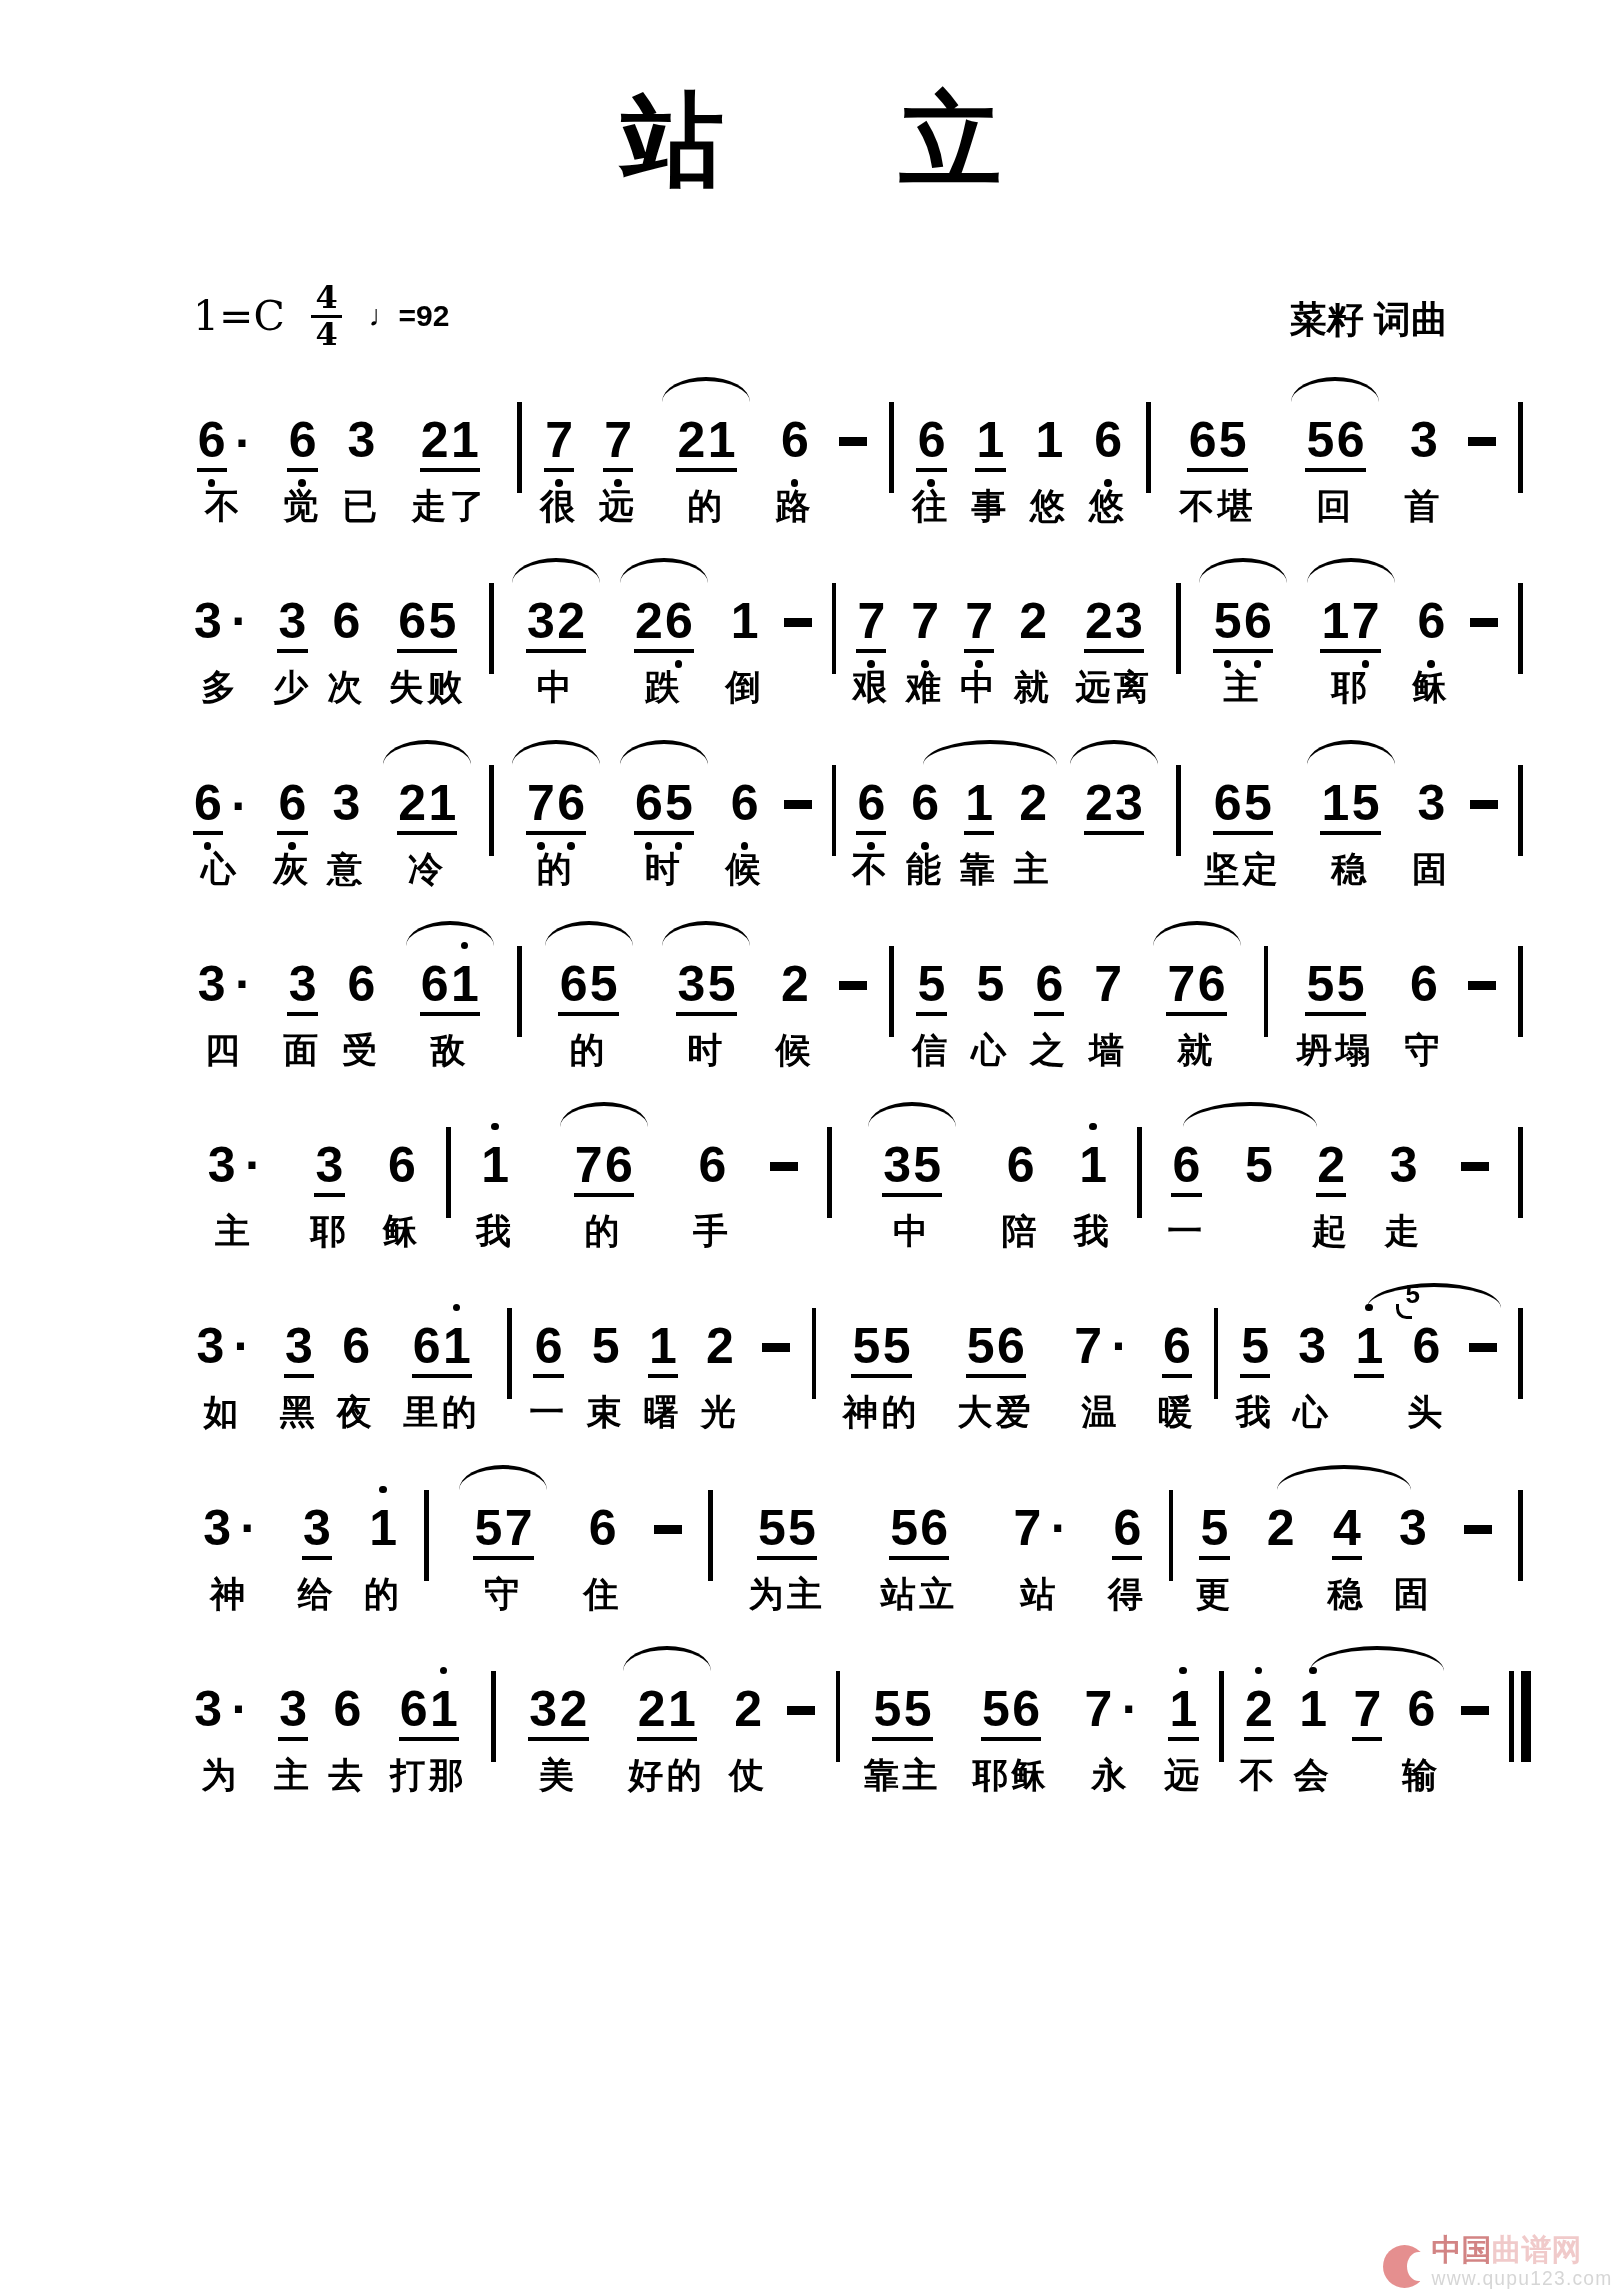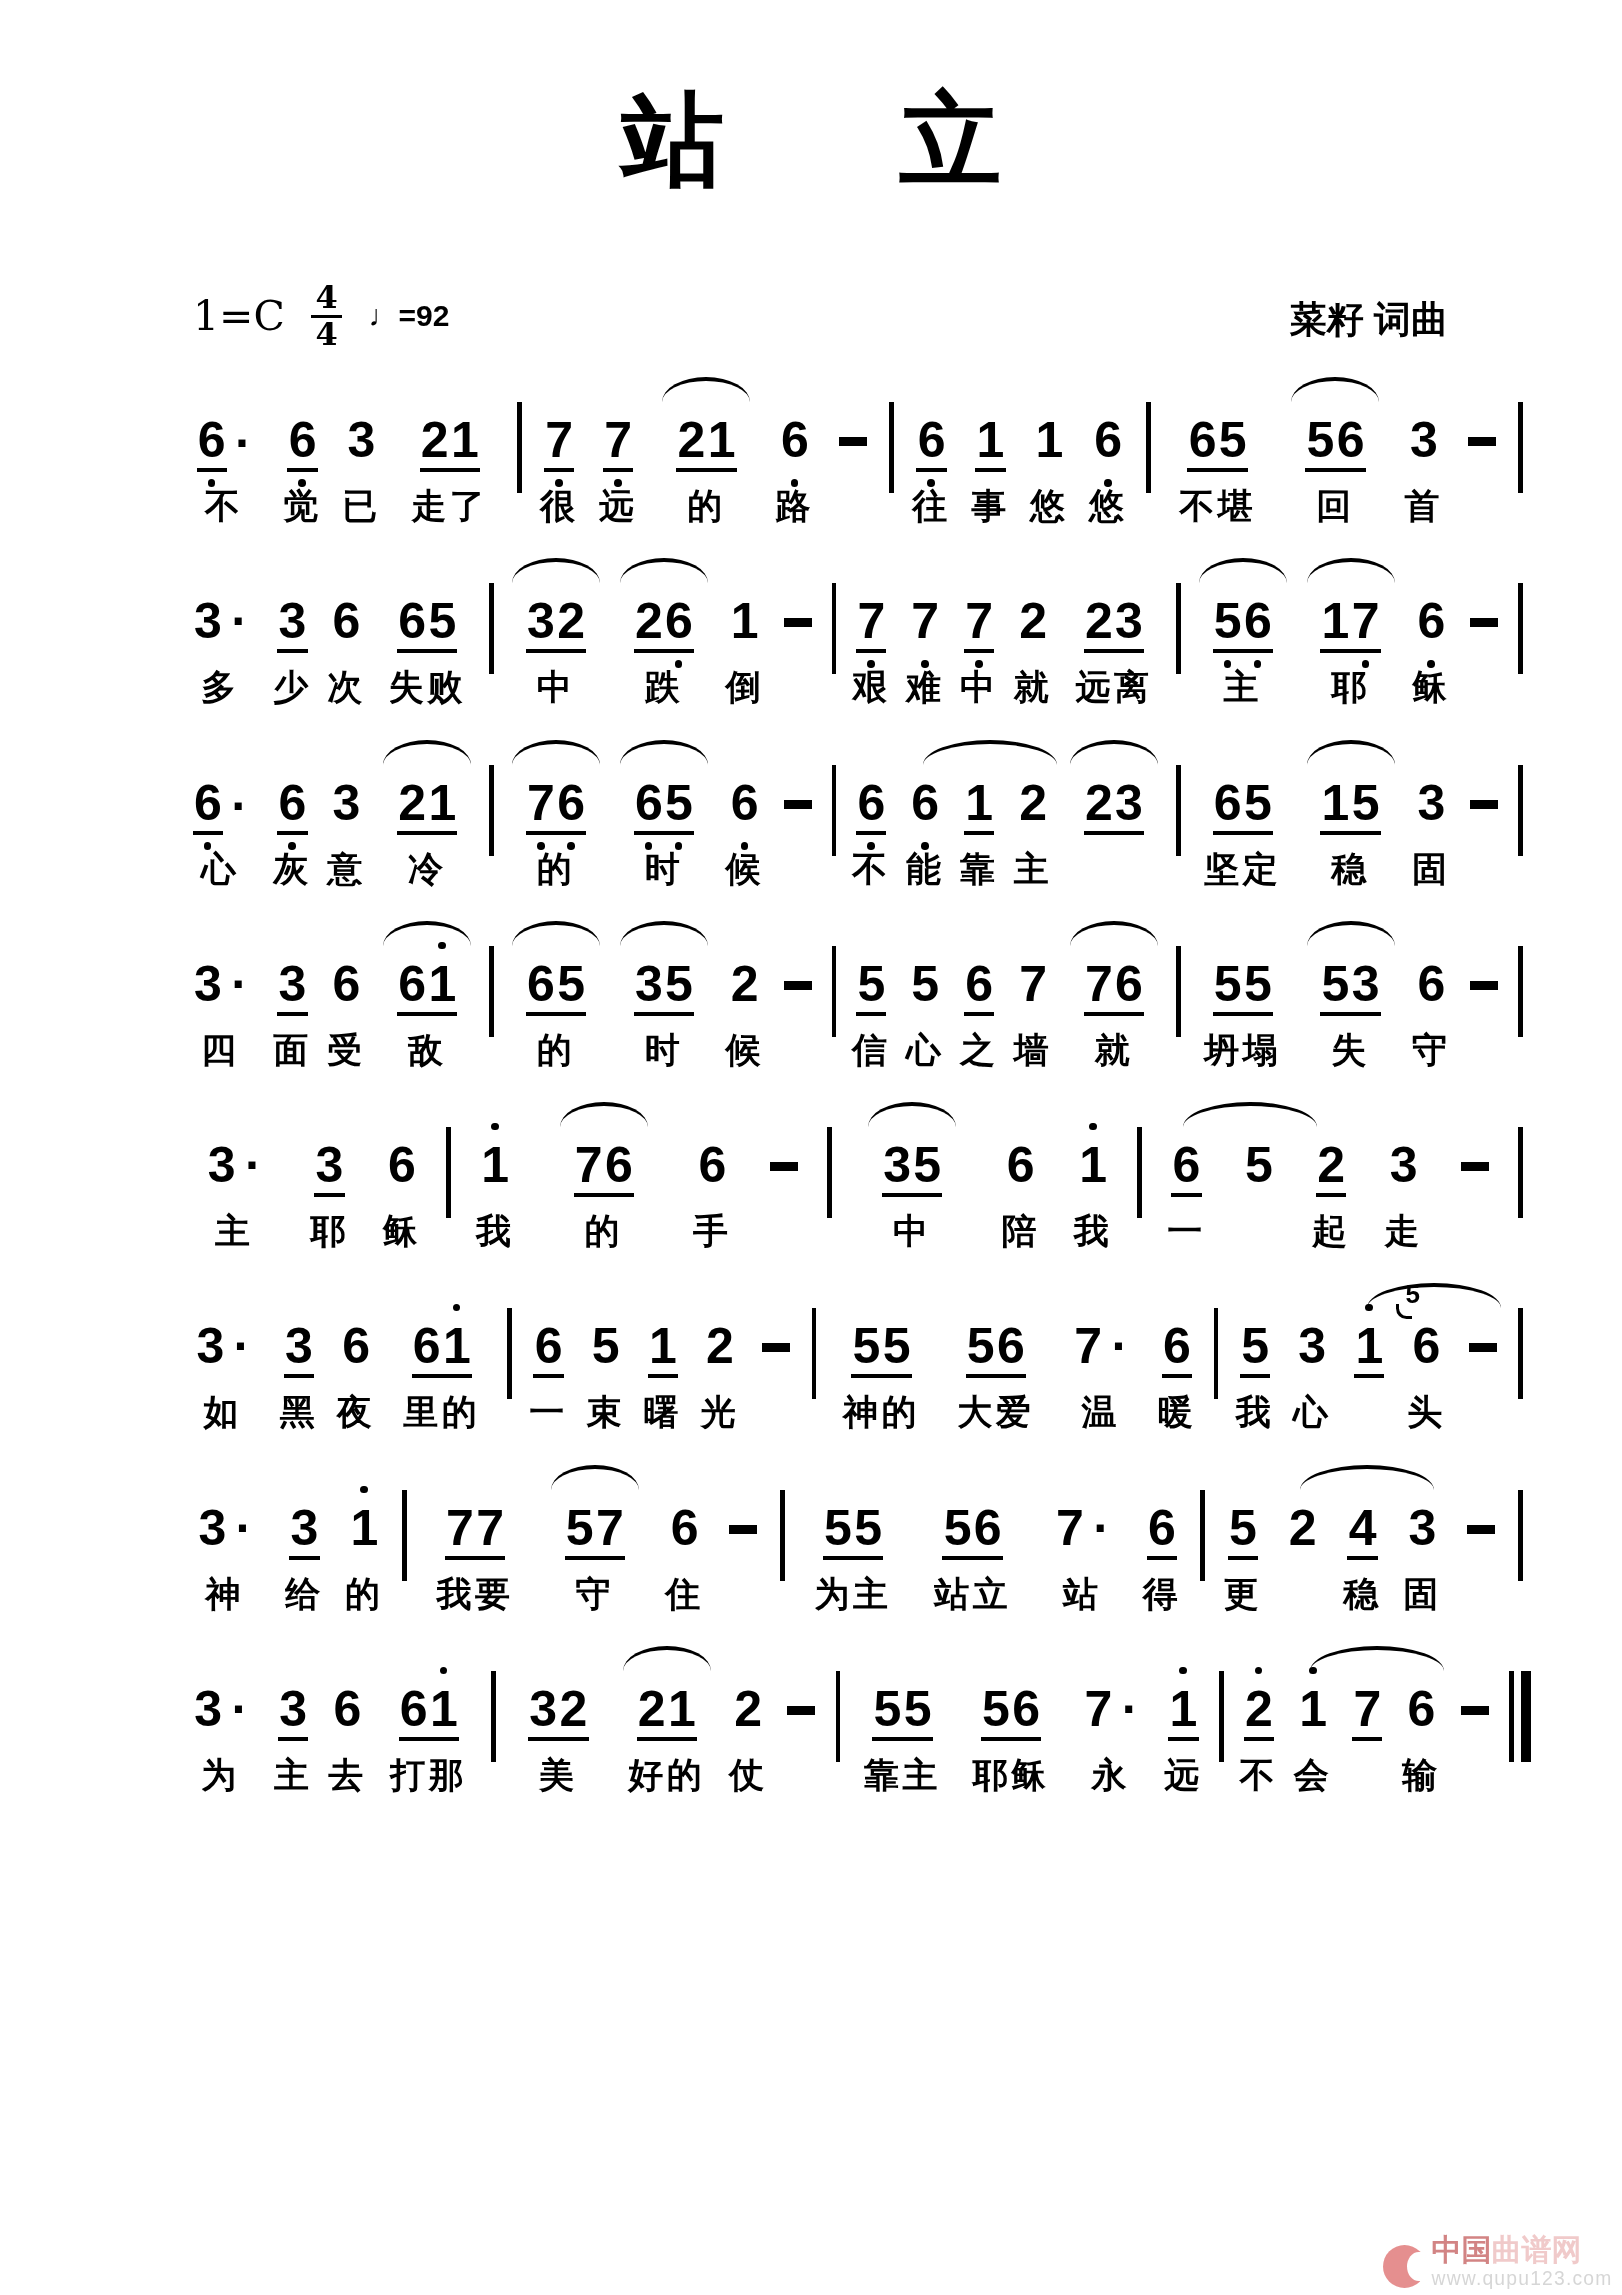--- a/index.html
+++ b/index.html
@@ -503,27 +503,20 @@
             </div>
             <div class="lyr">就</div>
           </div>
           <div class="bar"></div>
           <div class="tok" style="flex-grow: 2;">
             <div class="numline">
               <div class="grp ul" style="display: inline-block;"><div class="ch" style="display: inline-block;">5</div><div class="ch" style="display: inline-block;">5</div></div>
             </div>
             <div class="lyr">坍塌</div>
           </div>
-          <div class="tok" style="flex-grow: 2;">
-            <div class="slur" style="width: 88px;"></div>
-            <div class="numline">
-              <div class="grp ul" style="display: inline-block;"><div class="ch" style="display: inline-block;">5</div><div class="ch" style="display: inline-block;">3</div></div>
-            </div>
-            <div class="lyr">失</div>
-          </div>
           <div class="tok" style="flex-grow: 1;">
             <div class="numline">
               <div class="grp" style="display: inline-block;"><div class="ch" style="display: inline-block;">6</div></div>
             </div>
             <div class="lyr">守</div>
           </div>
           <div class="dashtok" style="flex-grow: 1;">
             <div class="dashbar"></div>
           </div>
           <div class="bar"></div>
@@ -751,26 +744,20 @@
             </div>
             <div class="lyr">给</div>
           </div>
           <div class="tok" style="flex-grow: 1;">
             <div class="numline">
               <div class="grp" style="display: inline-block;"><div class="ch" style="display: inline-block;">1<div class="dt t"></div></div></div>
             </div>
             <div class="lyr">的</div>
           </div>
           <div class="bar"></div>
-          <div class="tok" style="flex-grow: 2;">
-            <div class="numline">
-              <div class="grp ul" style="display: inline-block;"><div class="ch" style="display: inline-block;">7</div><div class="ch" style="display: inline-block;">7</div></div>
-            </div>
-            <div class="lyr">我要</div>
-          </div>
           <div class="tok" style="flex-grow: 2;">
             <div class="slur" style="width: 88px;"></div>
             <div class="numline">
               <div class="grp ul" style="display: inline-block;"><div class="ch" style="display: inline-block;">5</div><div class="ch" style="display: inline-block;">7</div></div>
             </div>
             <div class="lyr">守</div>
           </div>
           <div class="tok" style="flex-grow: 1;">
             <div class="numline">
               <div class="grp" style="display: inline-block;"><div class="ch" style="display: inline-block;">6</div></div>

